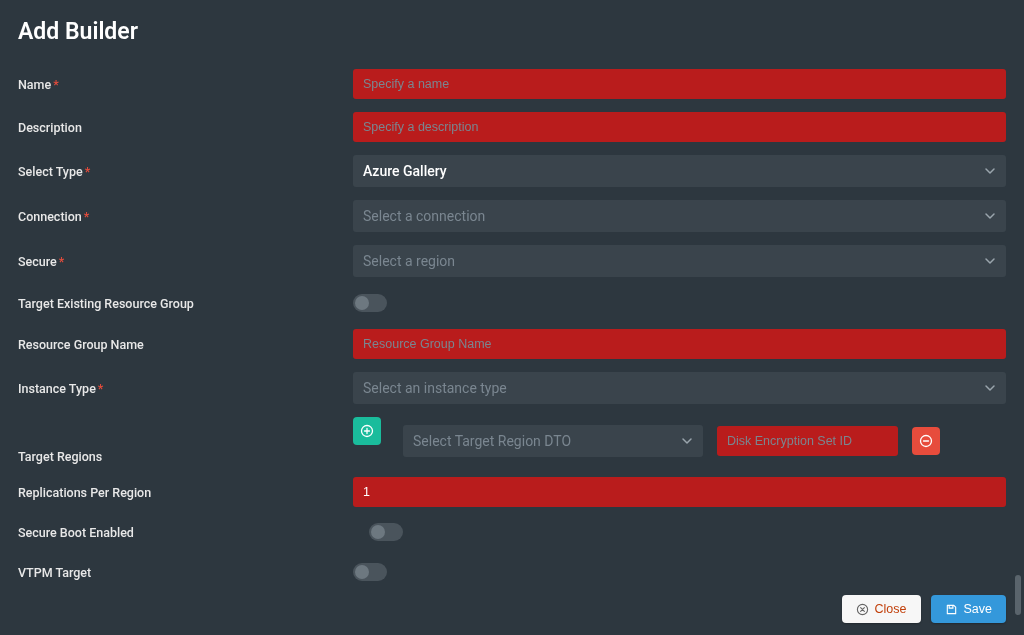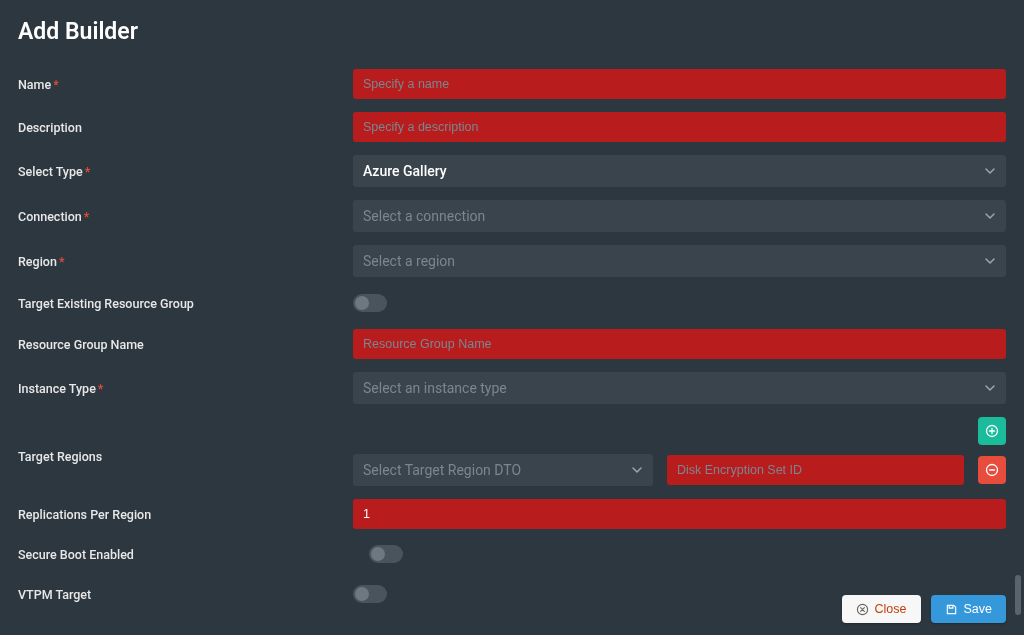--- a/index.html
+++ b/index.html
@@ -107,22 +107,21 @@
       background: #6d7880;
       border-radius: 50%;
     }
     .target-regions-block {
       display: flex;
       margin-bottom: 13px;
     }
     .target-regions-right {
       flex: 1;
       display: flex;
-      flex-direction: column;
-      gap: 9px;
+      gap: 22px;
     }
     .tr-add-row {
       display: flex;
       justify-content: flex-end;
     }
     .tr-select-row {
       display: flex;
       gap: 14px;
       align-items: center;
     }
@@ -244,21 +243,21 @@
           <svg width="12" height="12" viewBox="0 0 12 12" fill="none">
               <path d="M2 4l4 4 4-4" stroke="currentColor" stroke-width="1.5" stroke-linecap="round" stroke-linejoin="round"></path>
             </svg>
         </span>
       </div>
     </div>
   </div>
 
   <div class="form-row">
     <div class="label-col">
-      <span>Region</span><span class="required">*</span>
+      <span>Secure</span><span class="required">*</span>
     </div>
     <div class="input-col">
       <div class="select-wrap">
         <div class="select-input placeholder">Select a region</div>
         <span class="select-caret">
           <svg width="12" height="12" viewBox="0 0 12 12" fill="none">
               <path d="M2 4l4 4 4-4" stroke="currentColor" stroke-width="1.5" stroke-linecap="round" stroke-linejoin="round"></path>
             </svg>
         </span>
       </div>

